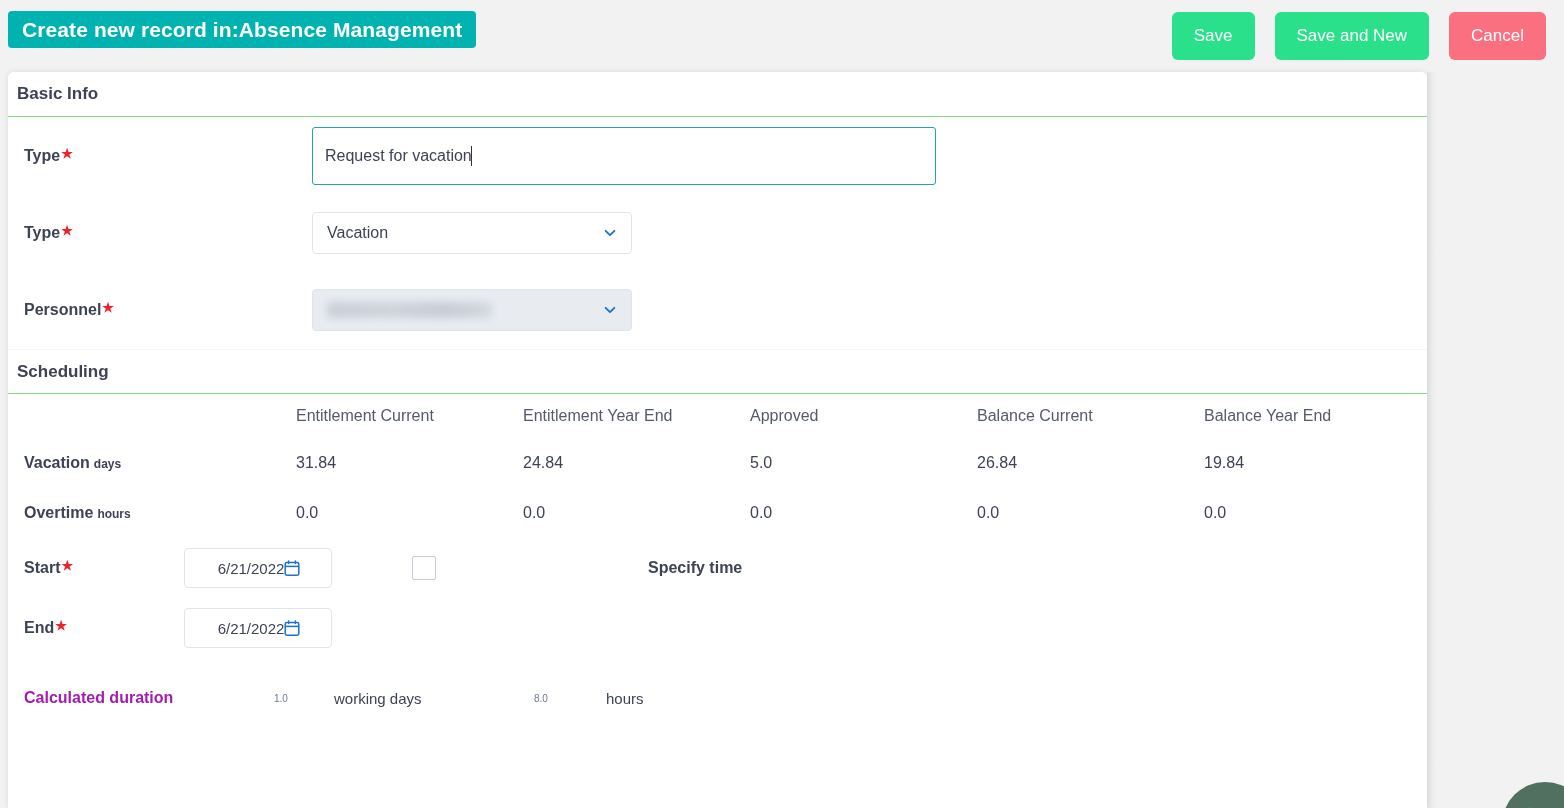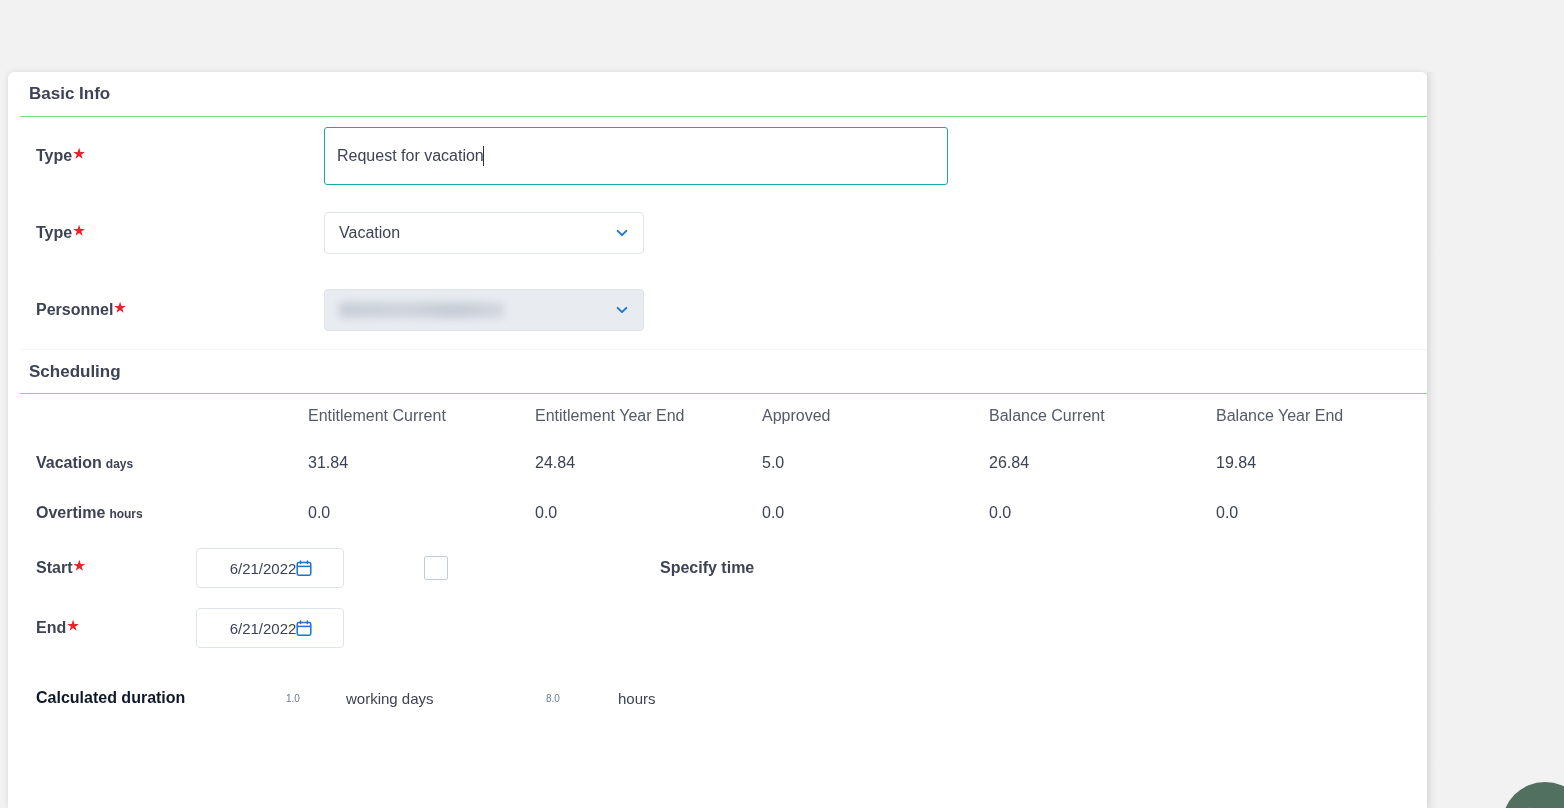--- a/index.html
+++ b/index.html
@@ -70,21 +70,20 @@
   .panel {
     position: absolute;
     left: 8px; top: 72px;
     width: 1419px;
     height: 736px;
     background: #ffffff;
     border-top-left-radius: 6px;
     border-top-right-radius: 6px;
     box-shadow: 0 0 6px rgba(0,0,0,0.10);
     overflow: hidden;
-    padding-left: 12px;
   }
 
   .section-head {
     height: 45px;
     display: flex;
     align-items: center;
     padding-left: 9px;
     font-size: 17px;
     font-weight: bold;
     color: #3d4355;
@@ -240,21 +239,21 @@
     font-size: 16px;
     font-weight: bold;
     color: #3d4355;
     white-space: nowrap;
   }
 
   
   .dur-row { height: 62px; }
   .dur-label {
     width: 250px; flex: none;
-    font-size: 16px; font-weight: bold; color: #0f172a;
+    font-size: 16px; font-weight: bold; color: #a21caf;
   }
   .dur-val {
     font-size: 10px;
     color: #6b7a94;
   }
   .dur-unit {
     font-size: 15px;
     color: #3d4355;
   }
 
@@ -280,20 +279,28 @@
     left: 22px; top: 22px;
     color: #35d7c2;
     font-size: 13px;
   }
 </style>
 </head>
 <body>
 
 <div id="app">
 
+  <div class="topbar">
+    <div class="title-badge">Create new record in:Absence Management</div>
+    <div class="btn-group">
+      <button class="btn btn-green">Save</button>
+      <button class="btn btn-green">Save and New</button>
+      <button class="btn btn-red">Cancel</button>
+    </div>
+  </div>
 
   <div class="panel">
 
     <div class="section-head">
       <span>Basic Info</span>
     </div>
 
     <div class="section-body">
 
       <div class="frow" style="height:78px;">

